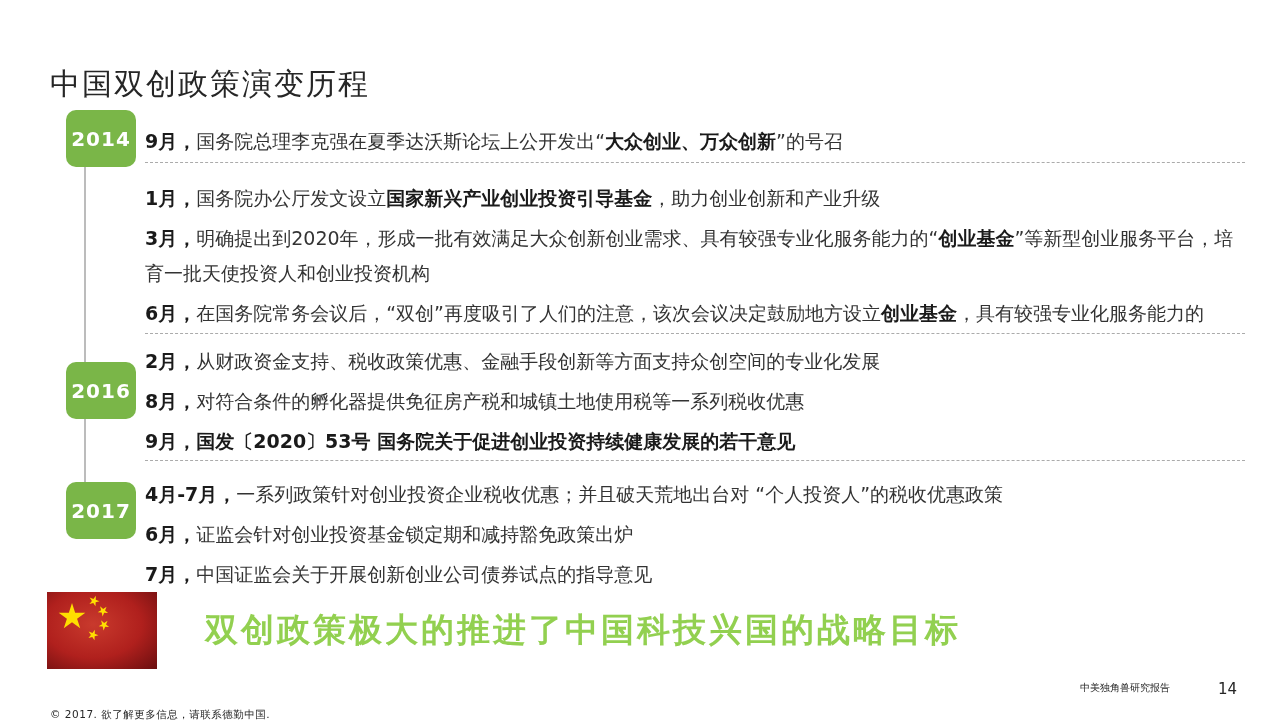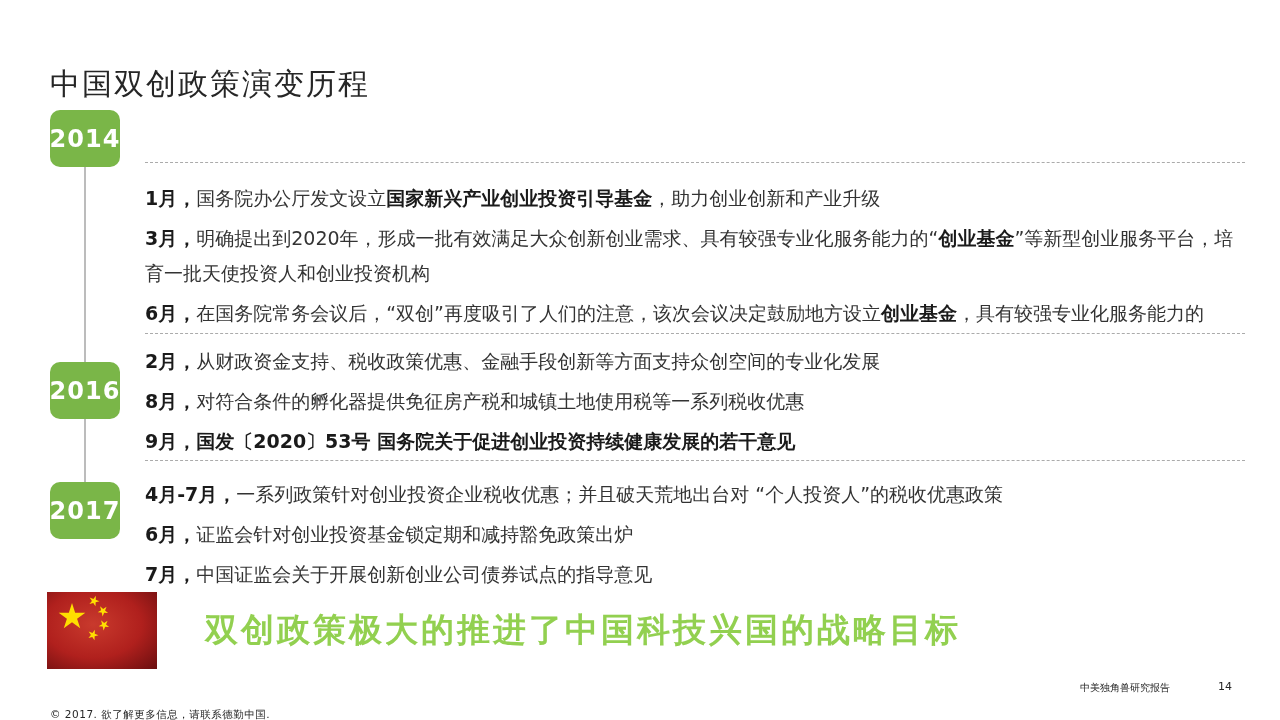--- a/index.html
+++ b/index.html
@@ -1,46 +1,47 @@
 <!DOCTYPE html>
 <html><head>
 <meta charset="utf-8">
 <style>
   html,body{margin:0;padding:0;background:#ffffff;}
   .slide{position:relative;width:1280px;height:720px;background:#fff;overflow:hidden;
          font-family:"DejaVu Sans","Liberation Sans",sans-serif;color:#333;}
   .title{position:absolute;left:50px;top:44px;font-size:30px;font-weight:500;
          color:#262626;letter-spacing:2px;}
   .timeline-line{position:absolute;left:84px;top:140px;width:2px;height:372px;background:#bcbcbc;}
-  .badge{position:absolute;left:50px;width:70px;height:57px;background:#7AB648;border-radius:10px;
-         color:#fff;font-weight:bold;font-size:24px;display:flex;align-items:center;justify-content:center;
+  .badge{position:absolute;left:66px;width:70px;height:57px;background:#7AB648;border-radius:10px;
+         color:#fff;font-weight:bold;font-size:20px;display:flex;align-items:center;justify-content:center;
          z-index:2;letter-spacing:1px;}
   .row{position:absolute;left:145px;width:1102px;margin:0;font-size:19px;line-height:35px;color:#333;}
   .row .b{font-weight:bold;color:#1a1a1a;}
   .sep{position:absolute;left:145px;width:1100px;border-top:1px dashed #ababab;height:0;}
   .banner-flag{position:absolute;left:47px;top:592px;width:110px;height:77px;}
   .banner-headline{position:absolute;left:205px;top:606px;font-size:33px;font-weight:bold;
                    color:#92D050;letter-spacing:3px;line-height:48px;}
   .footer-copy{position:absolute;left:50px;top:680px;font-size:10.5px;color:#262626;letter-spacing:0.5px;margin-top:28px;}
   .footer-report{position:absolute;left:1080px;top:681px;font-size:10px;color:#262626;}
-  .footer-page{position:absolute;left:1218px;top:680px;font-size:11px;color:#262626;}
+  .footer-page{position:absolute;left:1218px;top:680px;font-size:15px;color:#262626;}
 </style>
 </head>
 <body>
 
 <div class="slide">
 
   <h1 class="title">中国双创政策演变历程</h1>
 
   <div class="timeline-line"></div>
 
   <div class="badge" style="top:110px">2014</div>
   <div class="badge" style="top:362px">2016</div>
   <div class="badge" style="top:482px">2017</div>
 
+  <p class="row" style="top:124px"><span class="b">9月，</span><span>国务院总理李克强在夏季达沃斯论坛上公开发出“</span><span class="b">大众创业、万众创新</span><span>”的号召</span></p>
   <div class="sep" style="top:162px"></div>
 
   <p class="row" style="top:181px"><span class="b">1月，</span><span>国务院办公厅发文设立</span><span class="b">国家新兴产业创业投资引导基金</span><span>，助力创业创新和产业升级</span></p>
   <p class="row" style="top:221px"><span class="b">3月，</span><span>明确提出到2020年，形成一批有效满足大众创新创业需求、具有较强专业化服务能力的“</span><span class="b">创业基金</span><span>”等新型创业服务平台，培育一批天使投资人和创业投资机构</span></p>
   <p class="row" style="top:296px"><span class="b">6月，</span><span>在国务院常务会议后，“双创”再度吸引了人们的注意，该次会议决定鼓励地方设立</span><span class="b">创业基金</span><span>，具有较强专业化服务能力的</span></p>
   <div class="sep" style="top:333px"></div>
 
   <p class="row" style="top:344px"><span class="b">2月，</span><span>从财政资金支持、税收政策优惠、金融手段创新等方面支持众创空间的专业化发展</span></p>
   <p class="row" style="top:384px"><span class="b">8月，</span><span>对符合条件的孵化器提供免征房产税和城镇土地使用税等一系列税收优惠</span></p>
   <p class="row" style="top:424px"><span class="b">9月，</span><span class="b">国发〔2020〕53号 国务院关于促进创业投资持续健康发展的若干意见</span></p>

